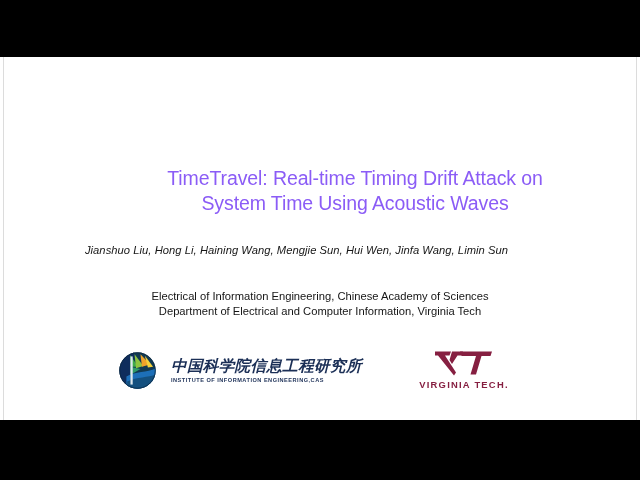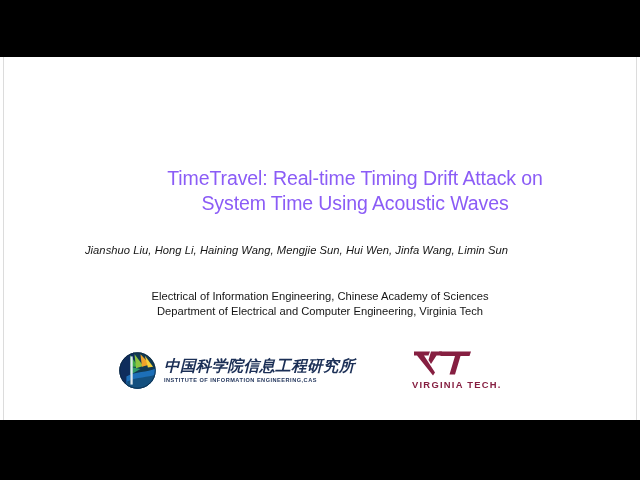--- a/index.html
+++ b/index.html
@@ -102,21 +102,21 @@
   }
 
   
   #iie-logo {
     position: absolute;
     left: 119px;
     top: 0;
     height: 50px;
     display: flex;
     align-items: center;
-    gap: 8px;
+    gap: 15px;
   }
   #iie-emblem {
     width: 37px;
     height: 37px;
     flex: 0 0 auto;
     display: block;
   }
   #iie-wordmark {
     display: flex;
     flex-direction: column;
@@ -144,21 +144,21 @@
 
   
   #vt-logo {
     position: absolute;
     left: 412px;
     top: 0;
     width: 104px;
     height: 50px;
     display: flex;
     flex-direction: column;
-    align-items: flex-start;
+    align-items: center;
     justify-content: center;
   }
   #vt-monogram {
     width: 62px;
     height: 26px;
     display: block;
   }
   #vt-wordmark {
     margin-top: 3px;
     font-size: 9.4px;
@@ -180,21 +180,21 @@
     <div class="edge-rule" id="edge-rule-left"></div>
     <div class="edge-rule" id="edge-rule-right"></div>
 
     <div id="slide-title">TimeTravel: Real-time Timing Drift Attack on
 System Time Using Acoustic Waves</div>
 
     <div id="author-line">Jianshuo Liu, Hong Li, Haining Wang, Mengjie Sun, Hui Wen, Jinfa Wang, Limin Sun</div>
 
     <div id="affiliation-block">
       <div>Electrical of Information Engineering, Chinese Academy of Sciences</div>
-      <div>Department of Electrical and Computer Engineering, Virginia Tech</div>
+      <div>Department of Electrical and Computer Information, Virginia Tech</div>
     </div>
 
     <div id="logo-row">
 
       <div id="iie-logo">
         <svg id="iie-emblem" viewBox="0 0 100 100">
           <defs>
             <clipPath id="emblem-clip">
                 <circle cx="50" cy="50" r="49"></circle>
               </clipPath>

